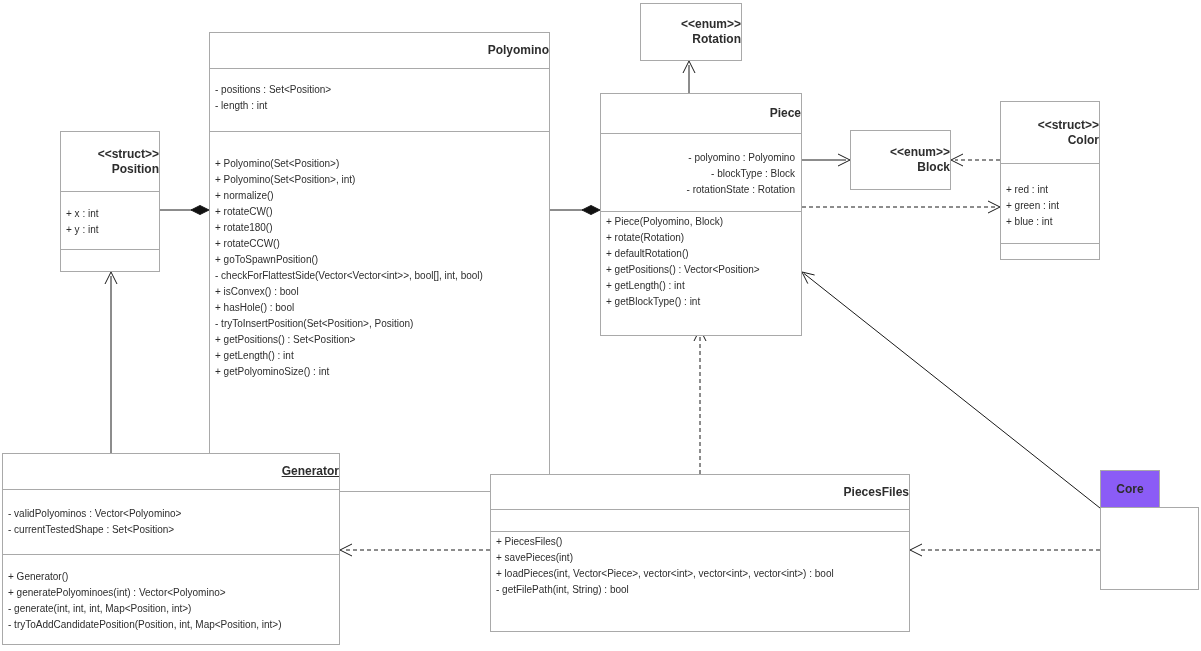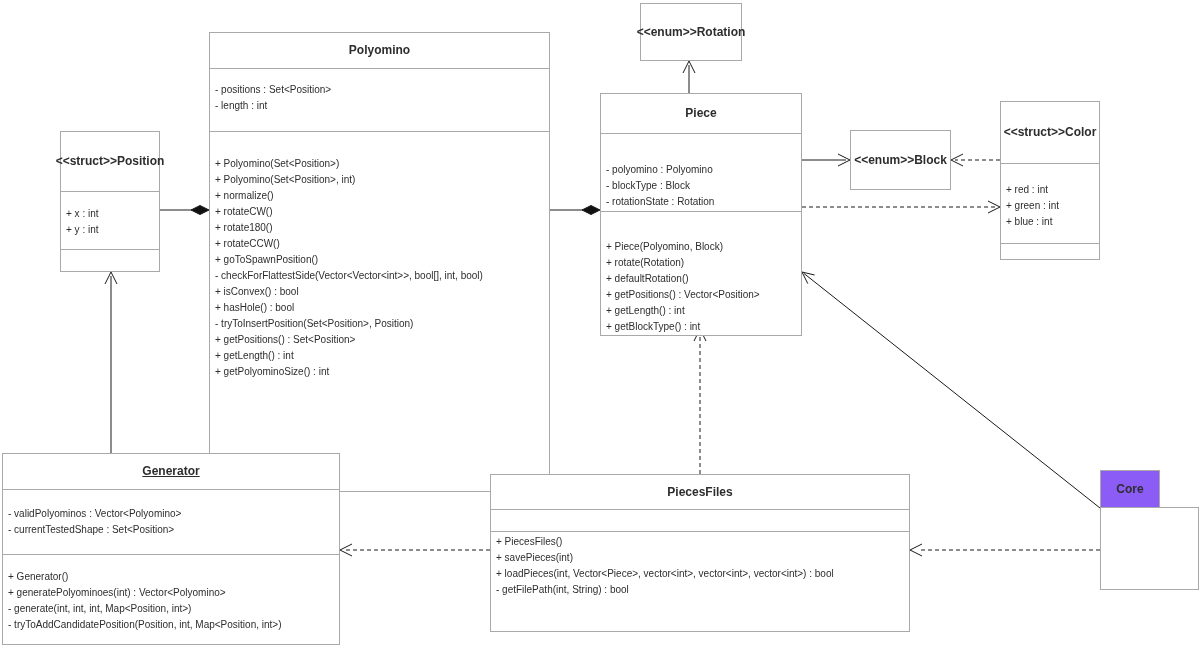--- a/index.html
+++ b/index.html
@@ -5,21 +5,21 @@
   html,body{margin:0;padding:0;background:#fff;}
   #canvas{
     position:relative;width:1201px;height:651px;background:#ffffff;
     font-family:"Liberation Sans", sans-serif;color:#2d2d2d;overflow:hidden;
   }
   .cls{
     position:absolute;background:#fff;border:1px solid #a9a9a9;
     display:flex;flex-direction:column;box-sizing:border-box;
   }
   .hdr{
-    display:flex;flex-direction:row;justify-content:center;align-items:center;
+    display:flex;flex-direction:column;justify-content:center;align-items:flex-end;
     text-align:center;flex:0 0 auto;box-sizing:border-box;
   }
   .cname{font-weight:bold;font-size:12px;line-height:15px;}
   .stereo{font-weight:bold;font-size:12px;line-height:15px;}
   .comp{
     border-top:1px solid #a9a9a9;box-sizing:border-box;overflow:hidden;
     padding:13px 6px 2px 5px;flex:0 0 auto;
   }
   .comp.grow{flex:1 1 auto;}
   .member{font-size:10px;line-height:16px;white-space:nowrap;}
@@ -130,26 +130,26 @@
     <div class="hdr grow" style="flex:1 1 auto;">
       <div class="stereo">&lt;&lt;enum&gt;&gt;</div>
       <div class="cname">Rotation</div>
     </div>
   </div>
 
   <div class="cls" style="left:600px;top:93px;width:202px;height:243px;">
     <div class="hdr" style="height:39px;">
       <div class="cname">Piece</div>
     </div>
-    <div class="comp" style="height:78px;padding-top:28px;">
+    <div class="comp" style="height:78px;padding-top:16px;text-align:right;">
         <div class="member">- polyomino : Polyomino</div>
         <div class="member">- blockType : Block</div>
         <div class="member">- rotationState : Rotation</div>
       </div>
-    <div class="comp grow" style="padding-top:27px;">
+    <div class="comp grow" style="padding-top:2px;">
         <div class="member">+ Piece(Polyomino, Block)</div>
         <div class="member">+ rotate(Rotation)</div>
         <div class="member">+ defaultRotation()</div>
         <div class="member">+ getPositions() : Vector&lt;Position&gt;</div>
         <div class="member">+ getLength() : int</div>
         <div class="member">+ getBlockType() : int</div>
       </div>
   </div>
 
   <div class="cls" style="left:850px;top:130px;width:101px;height:60px;">

